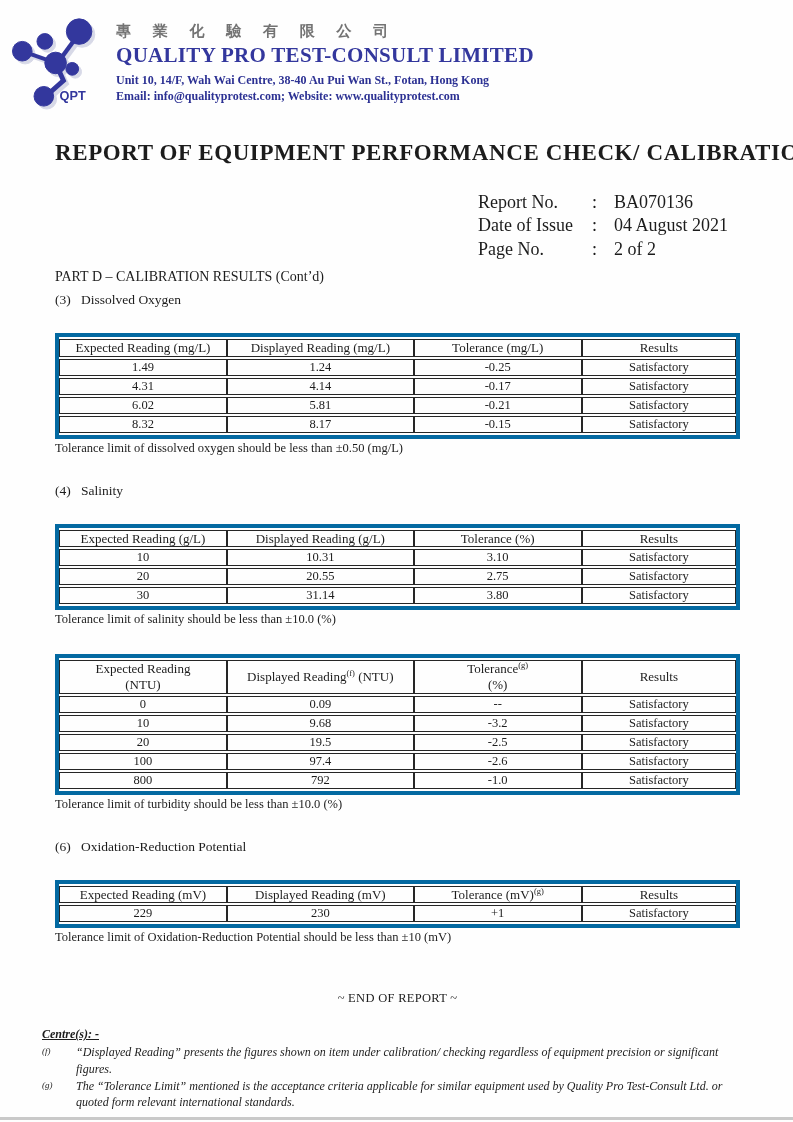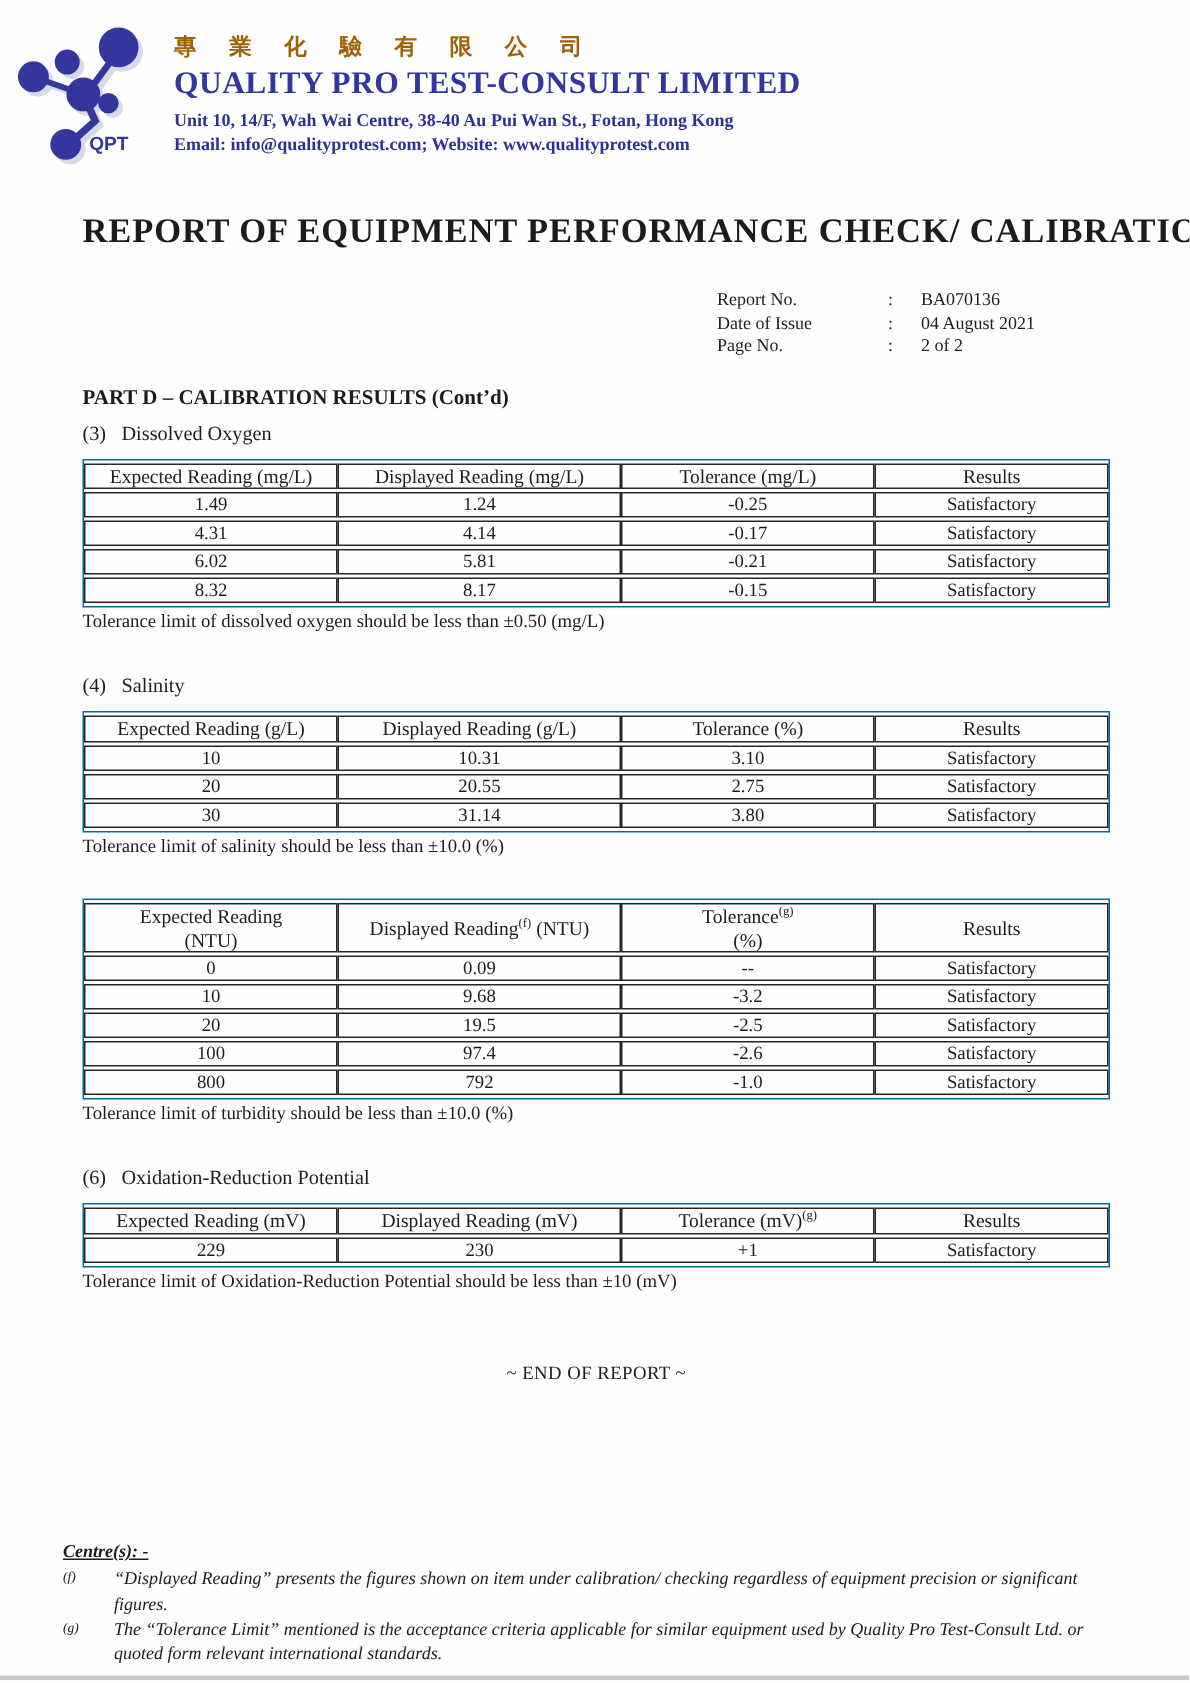--- a/index.html
+++ b/index.html
@@ -8,40 +8,40 @@
     width:793px;height:1122px;
     background:#fefefe;
     font-family:"Liberation Serif", serif;
     color:#1c1c1c;
     overflow:hidden;
   }
   
   .letterhead{display:flex;align-items:flex-start;padding:12px 0 0 8px;}
   .logo-box{width:108px;flex:0 0 108px;}
   .head-text{padding-top:10px;}
-  .company-cn{font-size:15px;font-weight:bold;letter-spacing:9px;color:#a16207;}
+  .company-cn{font-size:15px;font-weight:bold;letter-spacing:9px;color:#737373;}
   .company-en{font-size:21px;font-weight:bold;color:#33379d;letter-spacing:.3px;margin-top:2px;}
   .head-contact{font-size:12px;font-weight:bold;color:#2c3193;line-height:1.35;margin-top:4px;}
   
   .content{padding:0 53px 0 55px;}
   .report-title{margin-top:26px;font-size:23px;font-weight:bold;letter-spacing:.6px;white-space:nowrap;}
-  .report-info{margin-top:25px;margin-left:423px;font-size:12px;line-height:1.3;}
+  .report-info{margin-top:25px;margin-left:423px;font-size:18px;line-height:1.3;}
   .info-row{display:flex;}
   .info-label{width:114px;}
   .info-sep{width:22px;}
   
-  .part-heading{margin-top:19px;font-size:14px;font-weight:bold;}
+  .part-heading{margin-top:8px;font-size:14px;font-weight:normal;}
   .cal-section{margin-top:27px;}
   .cal-section.first{margin-top:7px;}
   .section-heading{font-size:13.5px;font-weight:normal;}
   .section-heading .sec-num{display:inline-block;width:26px;}
   table.cal-table{
-    width:100%;margin-top:9px;
+    width:100%;margin-top:25px;
     border-collapse:separate;border-spacing:0 2px;
-    border:1px solid #0369a1;
+    border:4px solid #0369a1;
   }
   .cal-table th,.cal-table td{
     border:1px solid #262626;
     text-align:center;vertical-align:middle;
     font-size:12.5px;font-weight:normal;
     padding:0 2px;line-height:1.2;height:15px;
   }
   .cal-table th{font-size:13px;}
   .cal-table sup{font-size:8.5px;line-height:0;}
   .col-0{width:24.8%;} .col-1{width:27.6%;} .col-2{width:24.8%;} .col-3{width:22.8%;}

